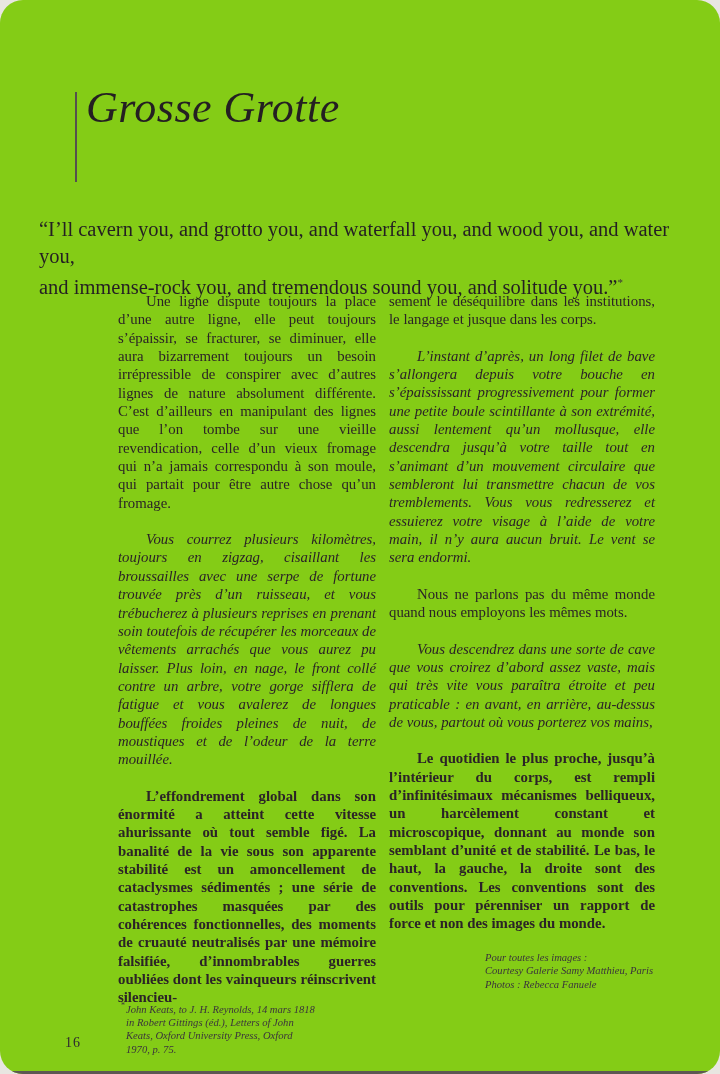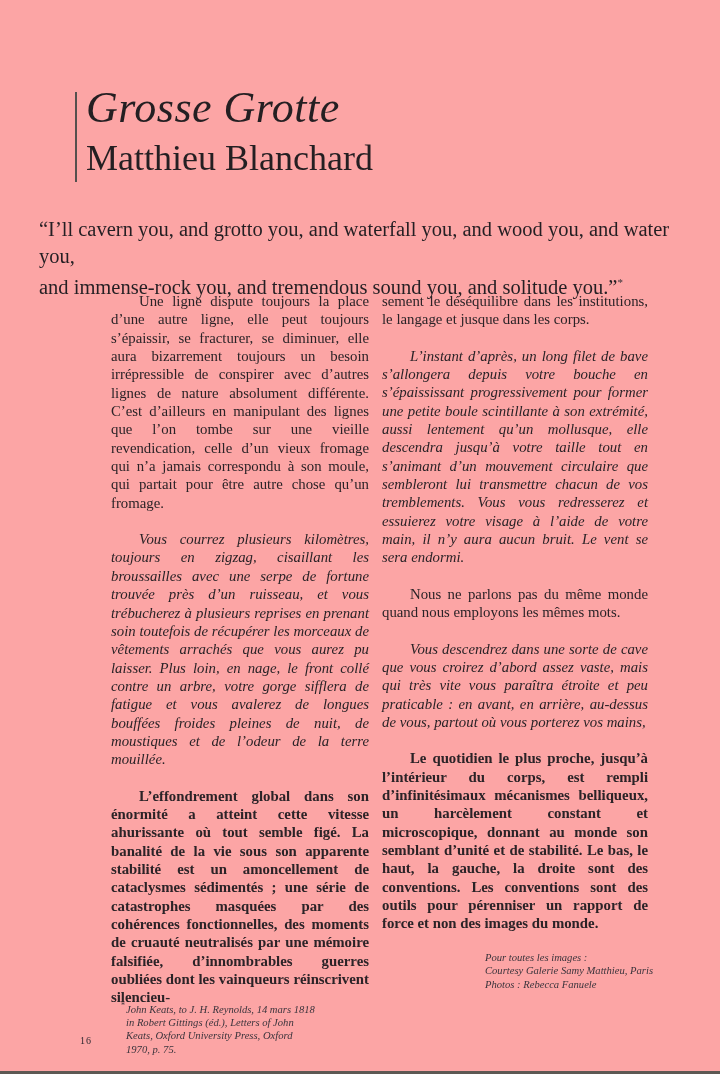--- a/index.html
+++ b/index.html
@@ -1,24 +1,25 @@
 <!DOCTYPE html>
 <html><head>
 <meta charset="utf-8">
 <style>
   html, body { margin: 0; padding: 0; background: #e8e6e1; }
   #page {
     position: relative;
     width: 720px;
     height: 1074px;
     margin: 0 auto;
-    background: #fca5a5;
+    background: #84cc16;
     overflow: hidden;
     font-family: "Liberation Serif", "DejaVu Serif", serif;
     color: #2b2428;
+    border-radius: 23px;
   }
 
   
   #title-rule {
     position: absolute;
     left: 75px; top: 92px;
     width: 2px; height: 90px;
     background: #55504e;
   }
   #article-title {
@@ -49,21 +50,21 @@
     line-height: 26.5px;
     color: #241f23;
   }
   #epigraph .q { white-space: pre-line; }
   #epigraph .q::first-line { }
   #epigraph sup { font-size: 11px; color: #3a343a; }
 
   
   #columns {
     position: absolute;
-    left: 111px; top: 292px;
+    left: 118px; top: 292px;
     width: 537px;
     display: flex;
     gap: 13px;
   }
   .col { text-align: justify; }
   .col-left  { width: 258px; }
   .col-right { width: 266px; }
   .para {
     margin: 0 0 18px 0;
     font-size: 14.8px;
@@ -86,42 +87,41 @@
   #footnote-citation { left: 121px; top: 999px; width: 200px; }
   #footnote-citation .fline { display: block; }
   #footnote-citation .fline.ind { padding-left: 5px; }
   #footnote-citation sup { font-size: 8px; font-style: normal; margin-right: 1px; }
   #footnote-credits { left: 485px; top: 951px; width: 210px; }
   #footnote-credits .fline { display: block; }
 
   
   #page-number {
     position: absolute;
-    left: 80px; top: 1035px;
-    font-size: 10px;
+    left: 65px; top: 1035px;
+    font-size: 14px;
     letter-spacing: 1px;
     color: #2e2830;
   }
 
   
   #page-bottom-edge {
     position: absolute;
     left: 0; bottom: 0;
     width: 100%; height: 3px;
     background: #5d5853;
   }
 </style>
 </head>
 <body>
 
 <div id="page">
 
   <div id="title-rule"></div>
   <h1 id="article-title" style="margin:0;font-weight:normal;">Grosse Grotte</h1>
-  <h2 id="article-author" style="margin:0;font-weight:normal;">Matthieu Blanchard</h2>
 
   <div id="epigraph">
     <span class="q">“I’ll cavern you, and grotto you, and waterfall you, and wood you, and water you,
 and immense-rock you, and tremendous sound you, and solitude you.”</span><sup>*</sup>
   </div>
 
   <div id="columns">
     <div class="col col-left">
       <p class="para">Une ligne dispute toujours la place d’une autre ligne, elle peut toujours s’épaissir, se fracturer, se diminuer, elle aura bizarrement toujours un besoin irrépressible de conspirer avec d’autres lignes de nature absolument différente. C’est d’ailleurs en manipulant des lignes que l’on tombe sur une vieille revendication, celle d’un vieux fromage qui n’a jamais correspondu à son moule, qui partait pour être autre chose qu’un fromage.</p>
       <p class="para italic">Vous courrez plusieurs kilomètres, toujours en zigzag, cisaillant les broussailles avec une serpe de fortune trouvée près d’un ruisseau, et vous trébucherez à plusieurs reprises en prenant soin toutefois de récupérer les morceaux de vêtements arrachés que vous aurez pu laisser. Plus loin, en nage, le front collé contre un arbre, votre gorge sifflera de fatigue et vous avalerez de longues bouffées froides pleines de nuit, de moustiques et de l’odeur de la terre mouillée.</p>

